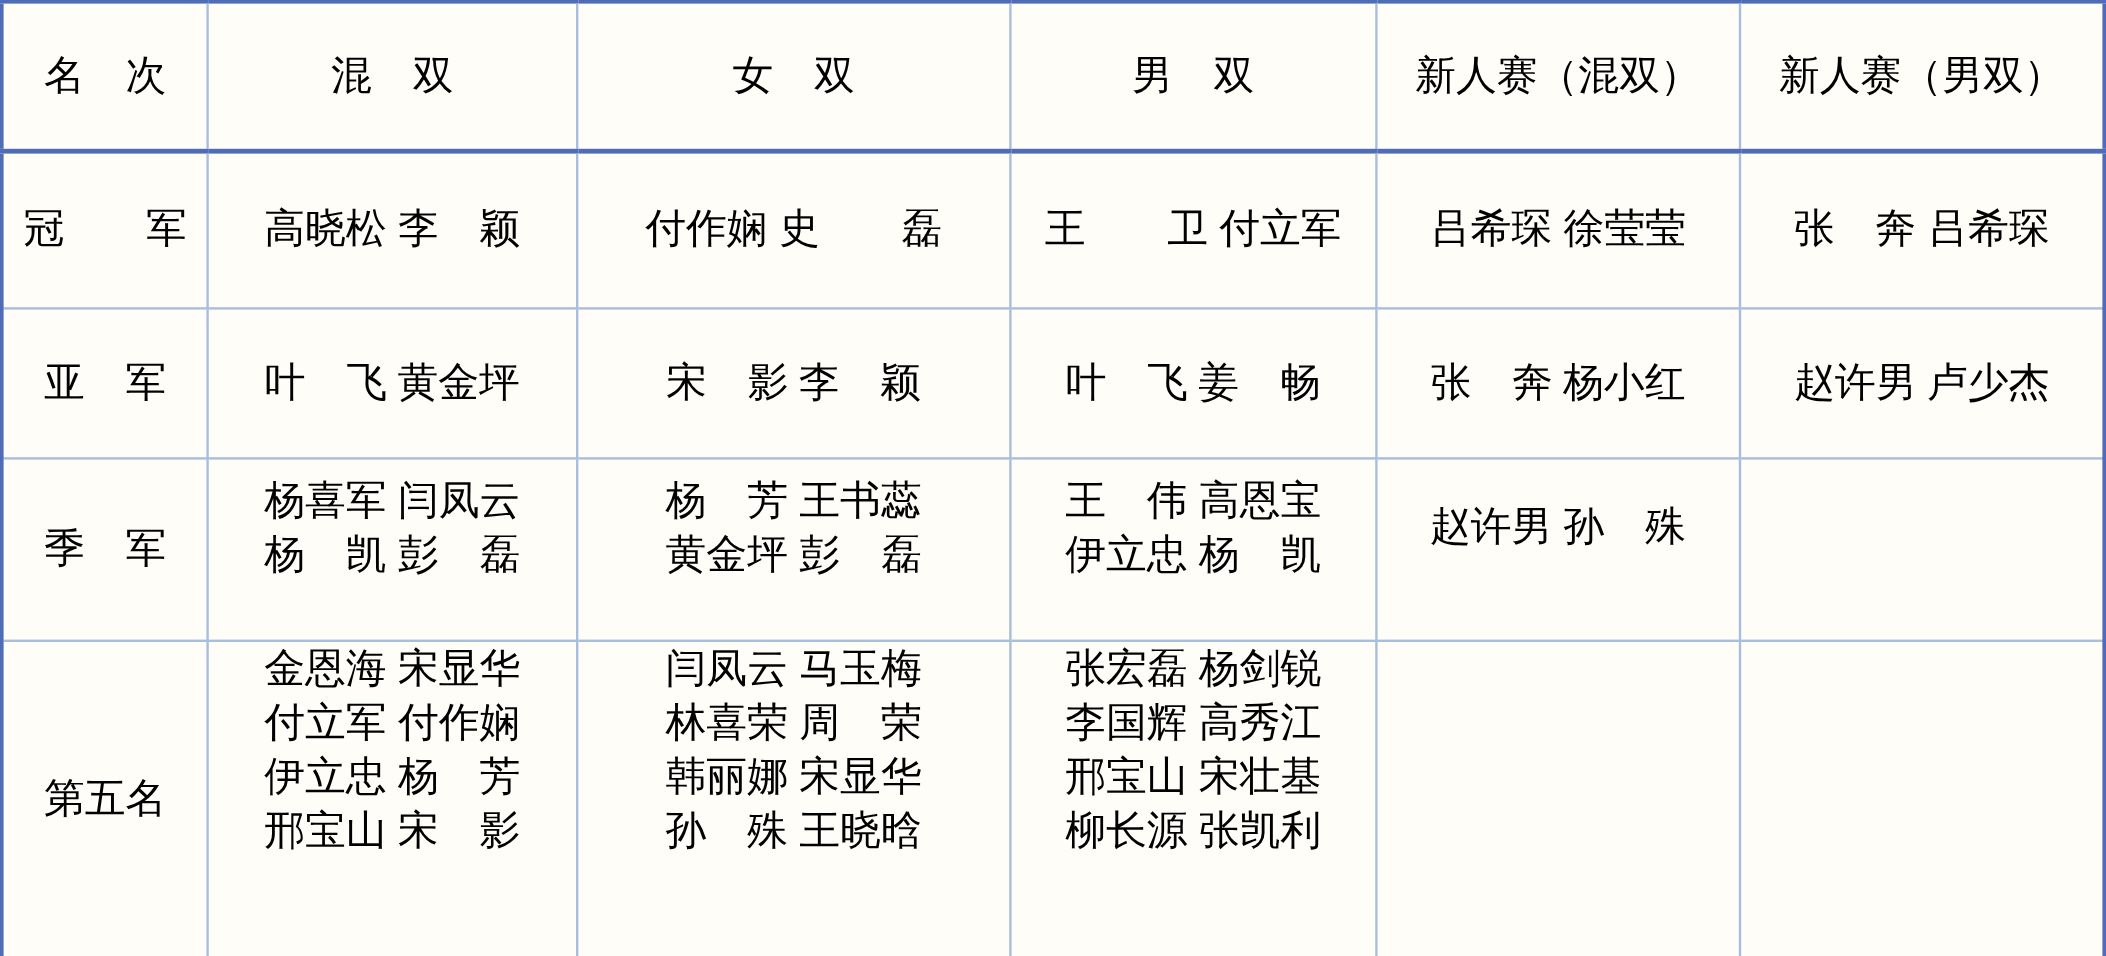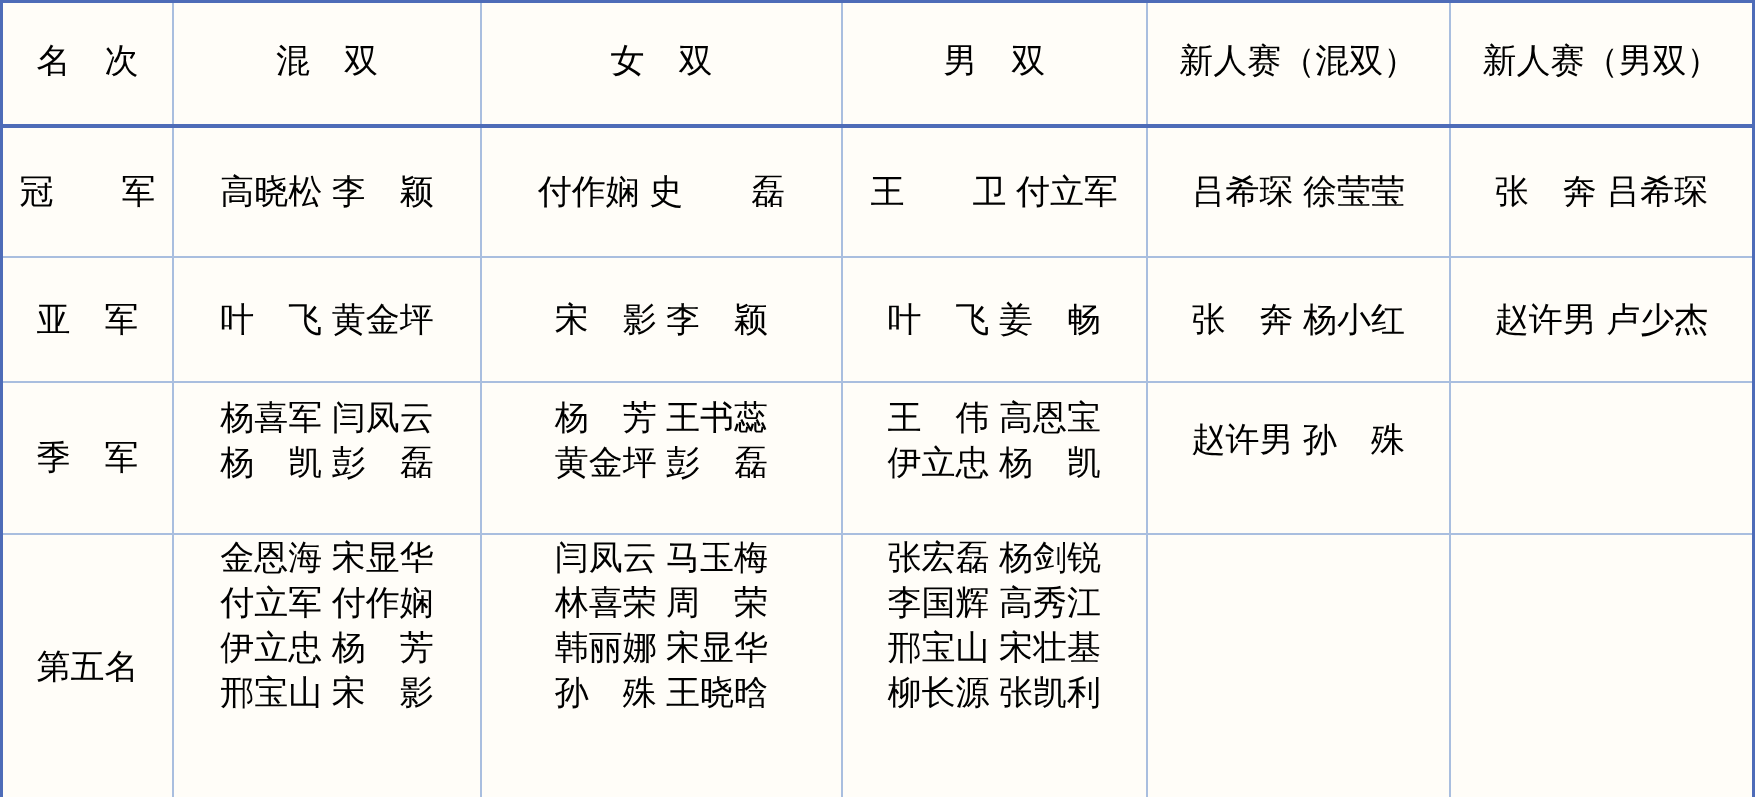--- a/index.html
+++ b/index.html
@@ -30,23 +30,23 @@
     vertical-align: middle;
     font-size: 34px;
     font-weight: 500;
     line-height: 45px;
     padding: 0 6px;
     overflow: hidden;
   }
   thead th {
     border-bottom: 4px solid #4e6cb8;
   }
-  thead tr   { height: 124px; font-family: Liberation Mono, monospace; }
+  thead tr   { height: 124px; }
   tr.row-champion  { height: 131px; }
-  tr.row-runner-up { height: 125px; }
+  tr.row-runner-up { height: 125px; font-family: Liberation Serif, serif; }
   tr.row-third     { height: 152px; }
   tr.row-fifth     { height: 265px; }
   tr.row-third td  { padding-bottom: 36px; }
   tr.row-fifth td  { padding-bottom: 84px; }
   .cell-line { white-space: nowrap; text-align: center; }
 </style>
 </head>
 <body>
 
 <div class="page">

